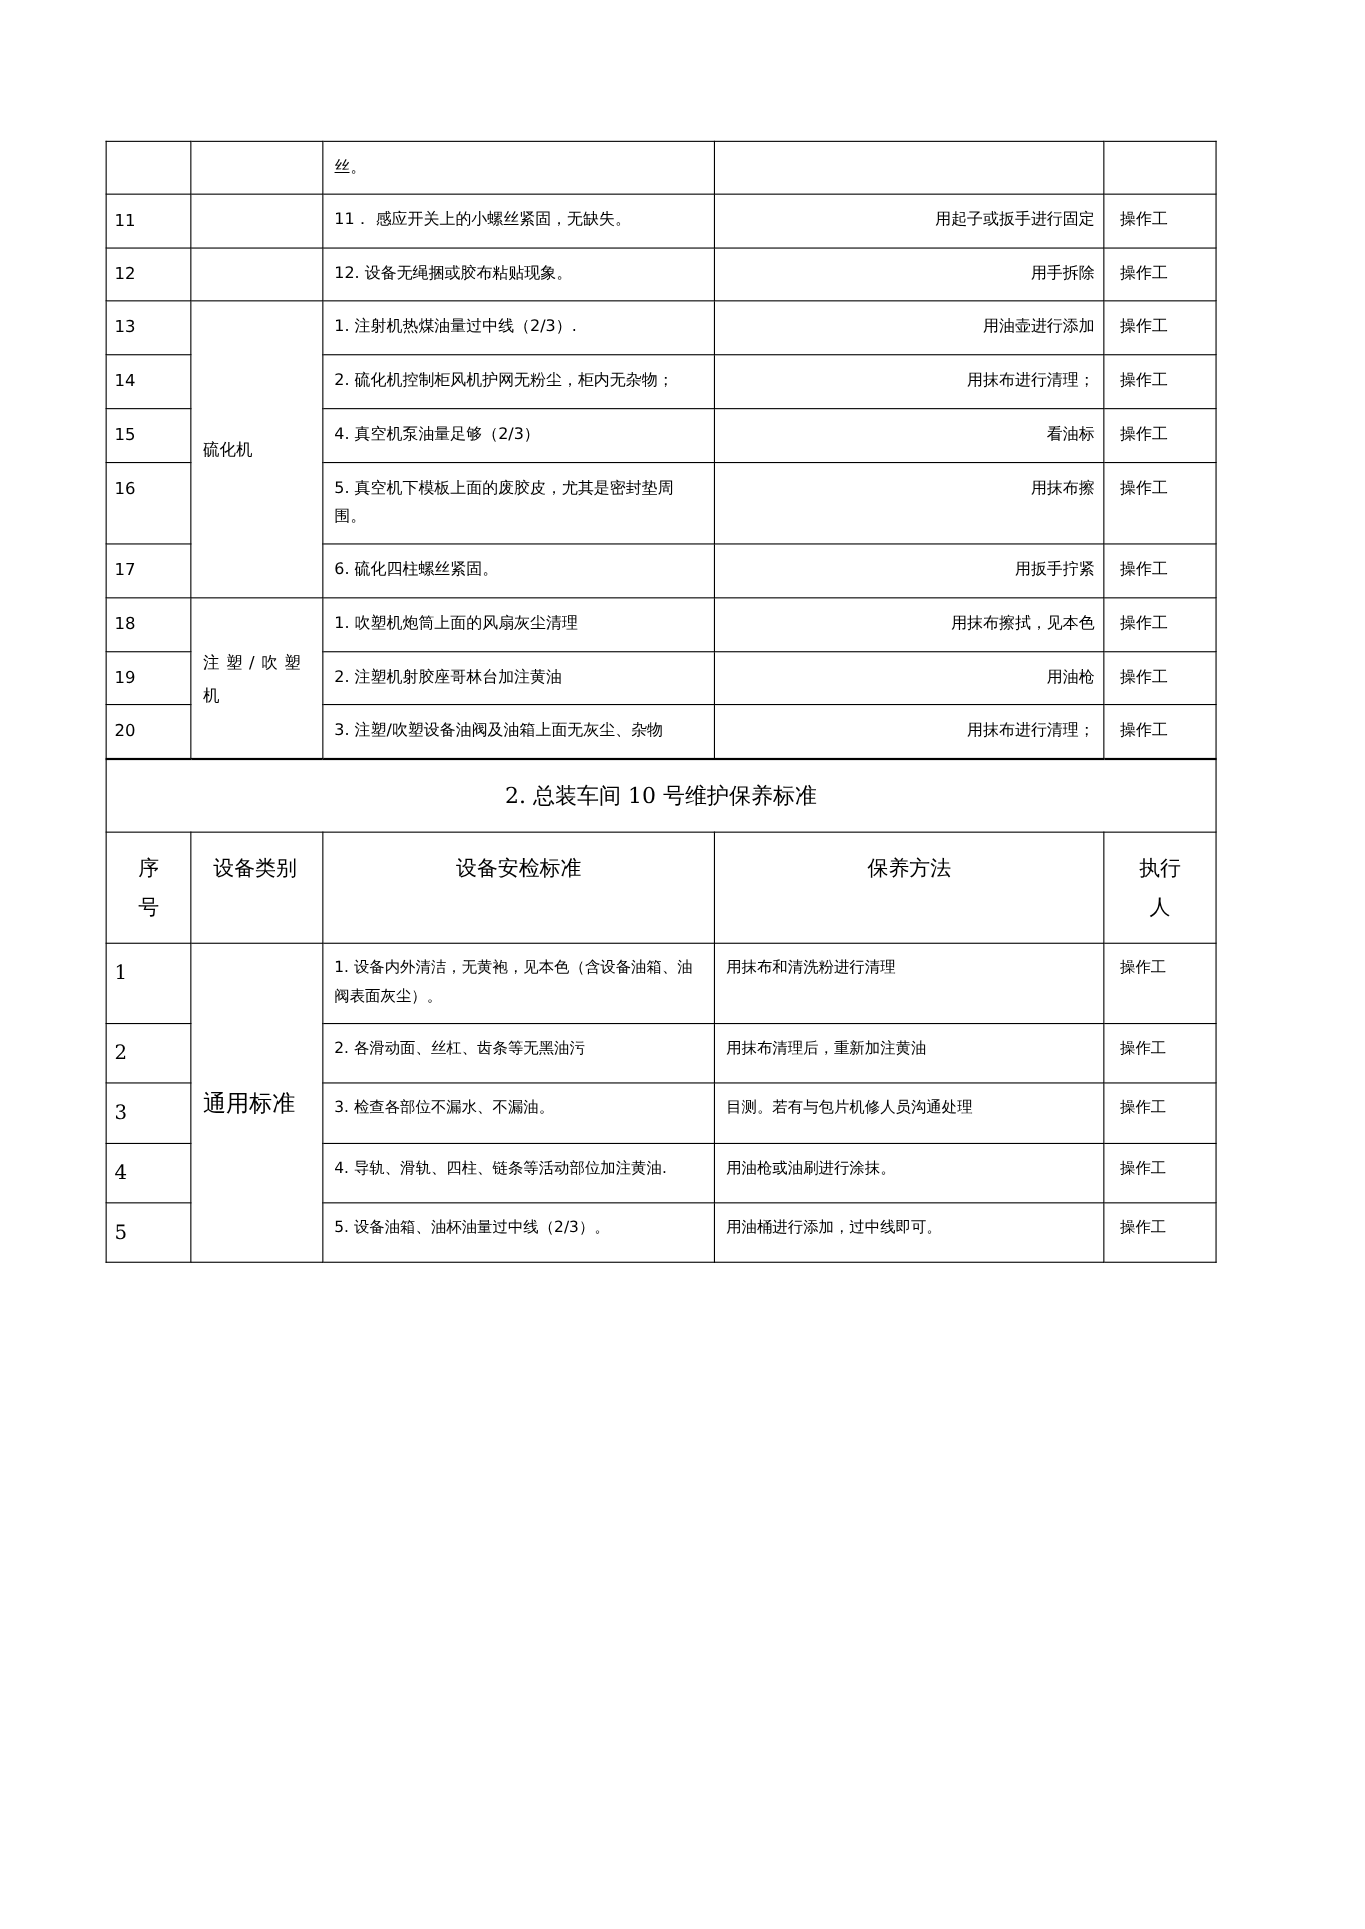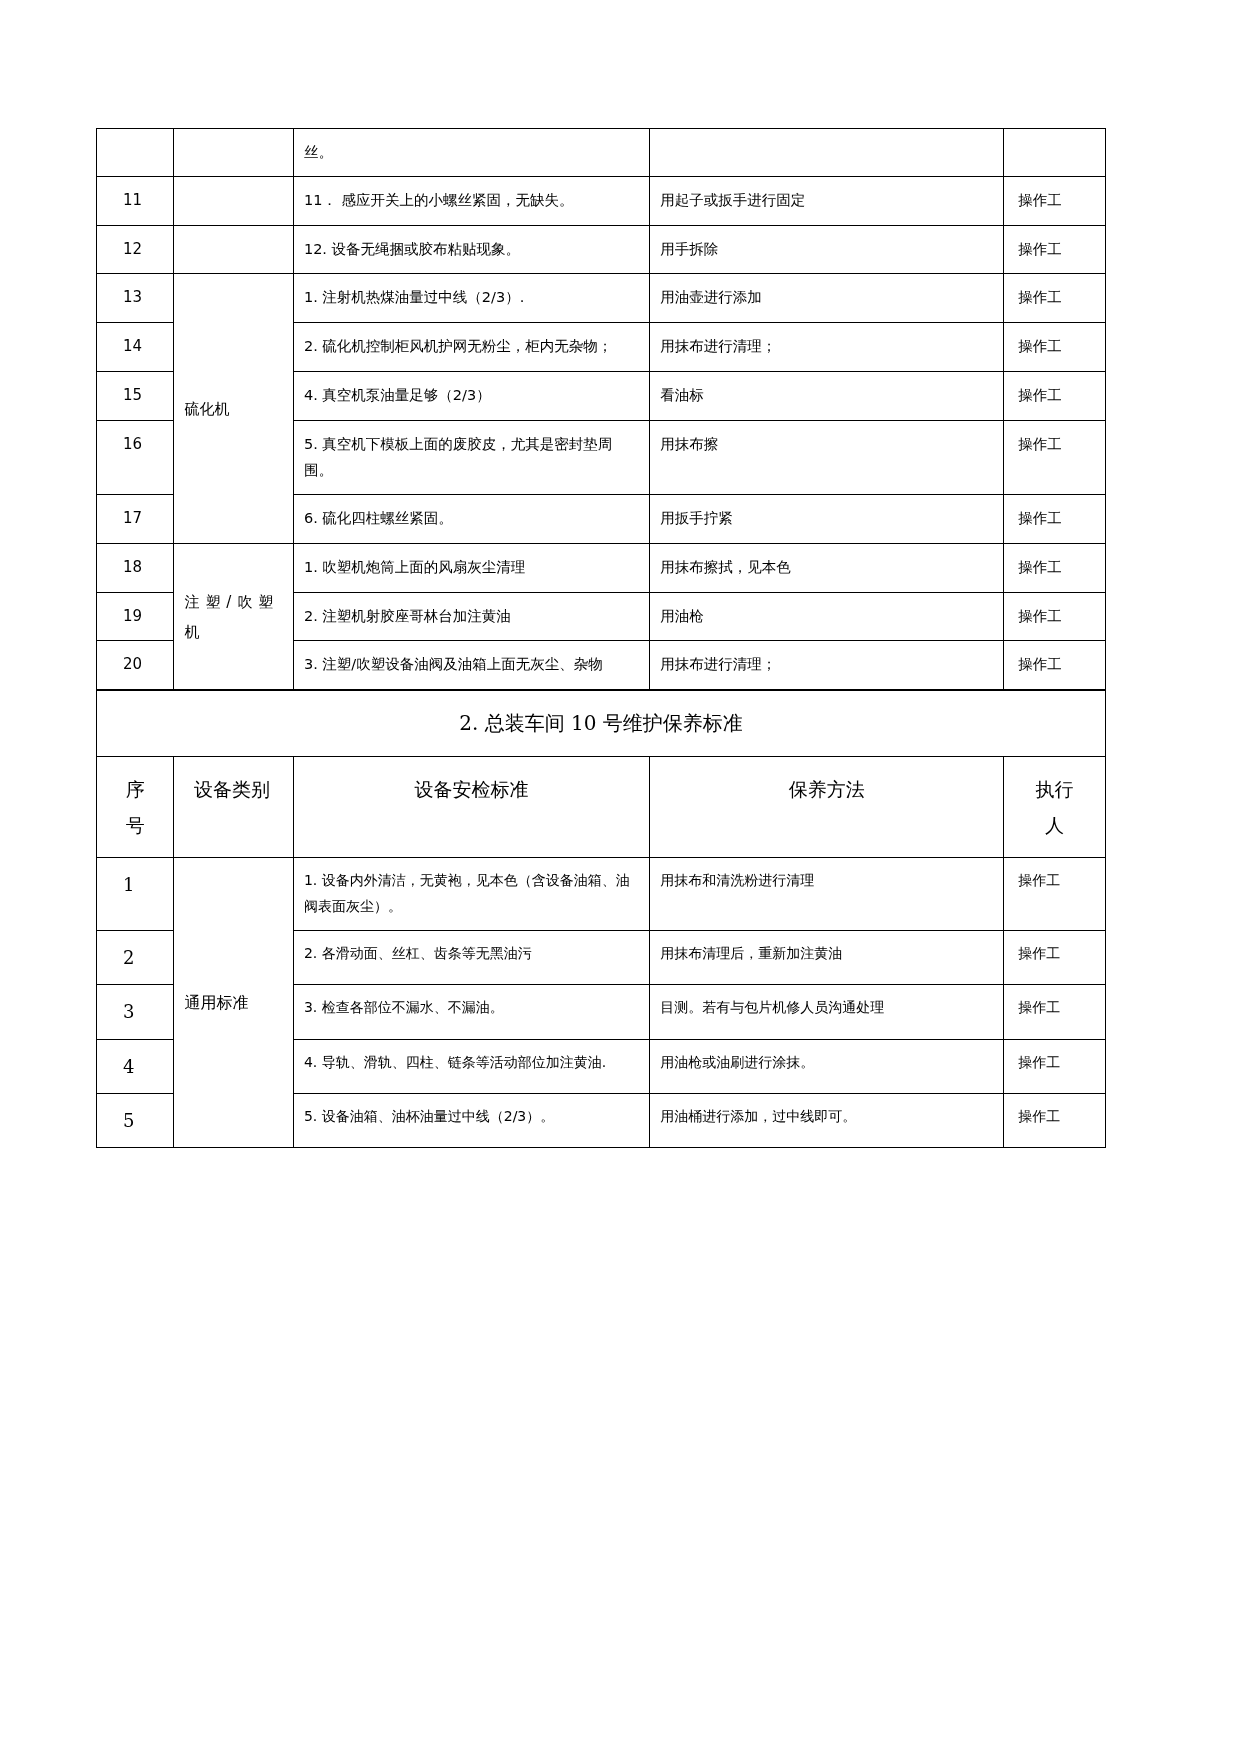--- a/index.html
+++ b/index.html
@@ -30,21 +30,21 @@
     vertical-align: top;
     padding: 10px 8px 10px 10px;
     font-size: 14.5px;
     line-height: 1.85;
     font-family: "DejaVu Sans", "Liberation Sans", sans-serif;
   }
   
   .t1 .c-no    { width: 70px; }
   .t1 .c-cat   { width: 108px; }
   .t1 .c-std   { width: 322px; }
-  .t1 .c-meth  { width: 320px; }
+  .t1 .c-meth  { width: 320px; text-align: right; }
   .t1 .c-exec  { width: 92px; }
 
   
   .t2 .c-no    { width: 70px; }
   .t2 .c-cat   { width: 108px; }
   .t2 .c-std   { width: 322px; }
   .t2 .c-meth  { width: 320px; }
   .t2 .c-exec  { width: 92px; }
   .cat-cell {
     vertical-align: middle;
@@ -69,30 +69,30 @@
   .hdr td {
     text-align: center;
     font-size: 19px;
     line-height: 1.9;
     padding: 14px 23px;
     font-family: "DejaVu Serif", "Liberation Serif", serif;
   }
   .hdr td.c-cat { text-align: right; padding-left: 16px; }
   .num-cell {
     font-size: 15px;
-    padding-left: 26px;
+    padding-left: 7px;
   }
   .exec-cell {
     font-size: 14.5px;
     text-align: left;
     padding-left: 14px;
   }
   .t2 .num-cell { font-size: 18px; font-family: "DejaVu Serif","Liberation Serif",serif; }
   .t2 .body-std, .t2 .body-meth, .t2 .exec-cell { font-size: 14px; }
-  .t2 .cat-cell { font-size: 16px; }
+  .t2 .cat-cell { font-size: 21px; }
 </style>
 </head>
 <body>
 
 <div class="page">
 
   <table class="t1">
     <colgroup>
       <col class="c-no">
         <col class="c-cat">

